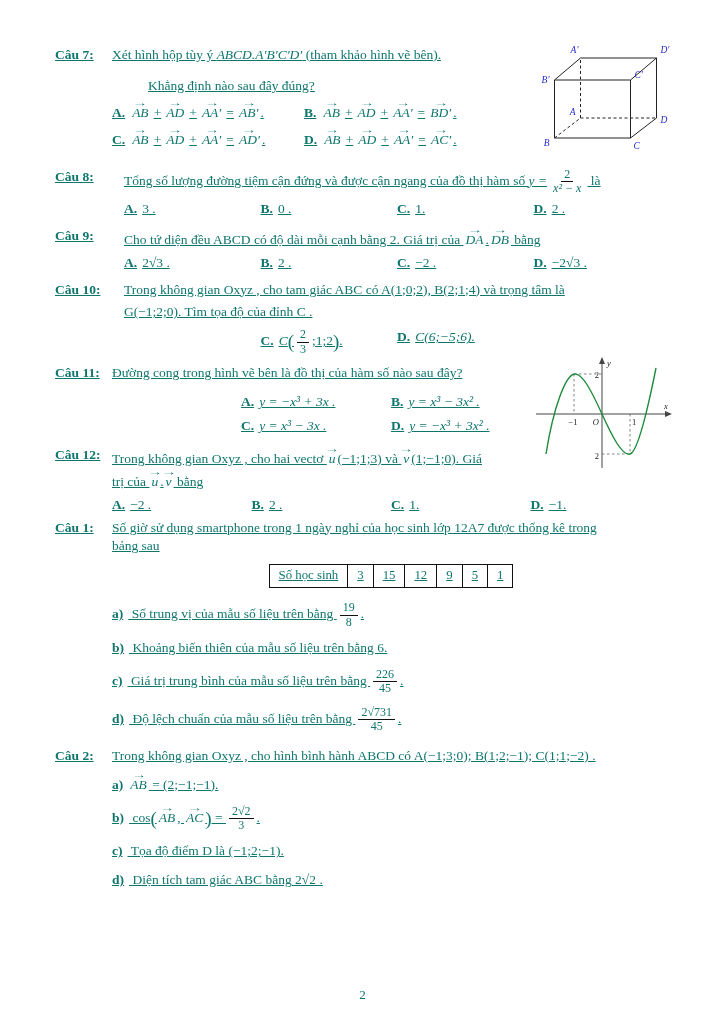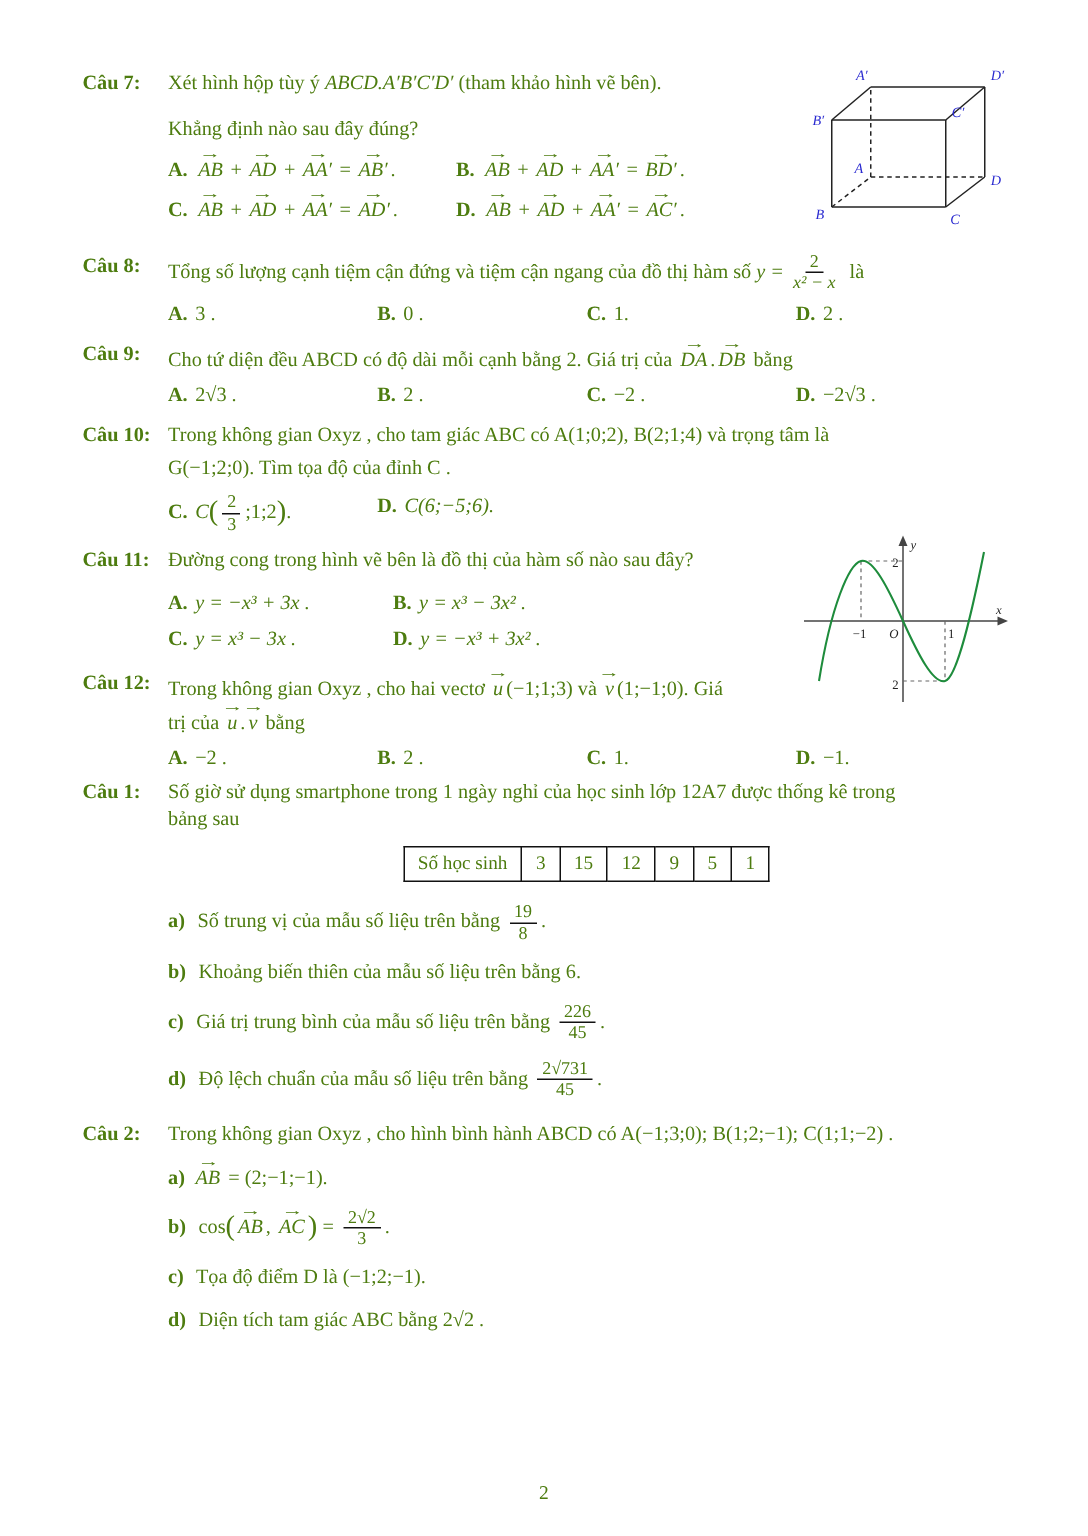--- a/index.html
+++ b/index.html
@@ -1,30 +1,30 @@
 <!DOCTYPE html>
 <html><head>
 <meta charset="utf-8">
 <style>
   * { box-sizing: border-box; }
   html,body { margin:0; padding:0; background:#9a9a9a; }
   .page {
     width:725px; height:1024px; margin:0 auto; background:#ffffff;
     font-family:"Liberation Serif","DejaVu Serif",serif;
-    font-size:13.5px; line-height:1.4; color:#4d7c0f;
-    padding:46px 55px 0 55px; position:relative; overflow:hidden;
+    font-size:13.5px; line-height:1.4; color:#0f766e;
+    padding:46px 55px 0 55px; position:relative; overflow:hidden;text-decoration:underline;
   }
   .b { font-weight:bold; }
   .i { font-style:italic; }
   .q { display:flex; align-items:flex-start; }
   .q-label { flex:0 0 57px; font-weight:bold; white-space:nowrap; }
   .q-body { flex:1; min-width:0; }
   .line { margin:0; }
-  .gap-top { margin-top:12px; }
-  .opts { display:flex; margin-top:4px; }
+  .gap-top { margin-top:12px;margin-left:36px; }
+  .opts { display:flex; margin-top:4px;justify-content:center; }
   .opt { flex:0 0 25%; white-space:nowrap; }
   .letter { font-weight:bold; margin-right:5px; }
   .opts-q7 .opt { flex:0 0 192px; padding-top:4px; }
   .opts-q11 .opt { flex:0 0 150px; }
   .op { margin:0 3px; }
   .vec { font-style:italic; position:relative; display:inline-block; margin:0 2px; }
   .vec::before { content:"→"; position:absolute; top:-0.78em; left:50%; transform:translateX(-50%) scaleX(1.5); font-size:0.72em; font-style:normal; }
   .vline { padding-top:4px; }
   .frac { display:inline-flex; flex-direction:column; align-items:center; vertical-align:middle; line-height:1.12; font-size:12px; margin:0 3px; text-align:center; }
   .frac .fn { border-bottom:1px solid #111; padding:0 3px; }
@@ -34,21 +34,21 @@
   .q7-text { flex:1; }
   .fig-cube { flex:0 0 155px; margin-top:-8px; }
   .q11-body { position:relative; }
   .fig-graph { position:absolute; right:-10px; top:-12px; }
   .q12-l1 { max-width:432px; }
   .part2 { margin:6px 0 4px 0; }
   .tbl { border-collapse:collapse; margin:8px auto 10px auto; font-size:12.8px; }
   .tbl td { border:1px solid #111; padding:2px 9px; text-align:center; white-space:nowrap; }
   .item { margin:7px 0; padding-top:3px; }
   .pagenum { position:absolute; bottom:20px; left:0; right:0; text-align:center; font-size:13px; }
-  .mb8 { margin-bottom:8px; } .mb12 { margin-bottom:12px; }
+  .mb8 { margin-bottom:8px;gap:12px; } .mb12 { margin-bottom:12px; }
   .glabel { font-size:9.5px; fill:#2a2ad0; font-style:italic; }
   .axlabel { font-size:8.5px; fill:#222; }
   .axlabel.it { font-style:italic; }
 </style>
 </head>
 <body>
 
 <div class="page">
 
   <section class="q mb12">
@@ -93,21 +93,21 @@
           <text class="glabel" x="15" y="108" text-anchor="end">B</text>
           <text class="glabel" x="99" y="111">C</text>
         </svg>
       </div>
     </div>
   </section>
 
   <section class="q mb8">
     <div class="q-label">Câu 8:</div>
     <div class="q-body">
-      <p class="line"><span>Tổng số lượng cạnh tiệm cận đứng và tiệm cận ngang của đồ thị hàm số </span><span class="i">y =</span><span class="frac">
+      <p class="line"><span>Tổng số lượng đường tiệm cận đứng và được cận ngang của đồ thị hàm số </span><span class="i">y =</span><span class="frac">
             <span class="fn">2</span>
             <span class="fd i">x² − x</span>
           </span><span> là</span></p>
       <div class="opts">
         <div class="opt"><span class="letter">A.</span><span>3 .</span></div>
         <div class="opt"><span class="letter">B.</span><span>0 .</span></div>
         <div class="opt"><span class="letter">C.</span><span>1.</span></div>
         <div class="opt"><span class="letter">D.</span><span>2 .</span></div>
       </div>
     </div>

